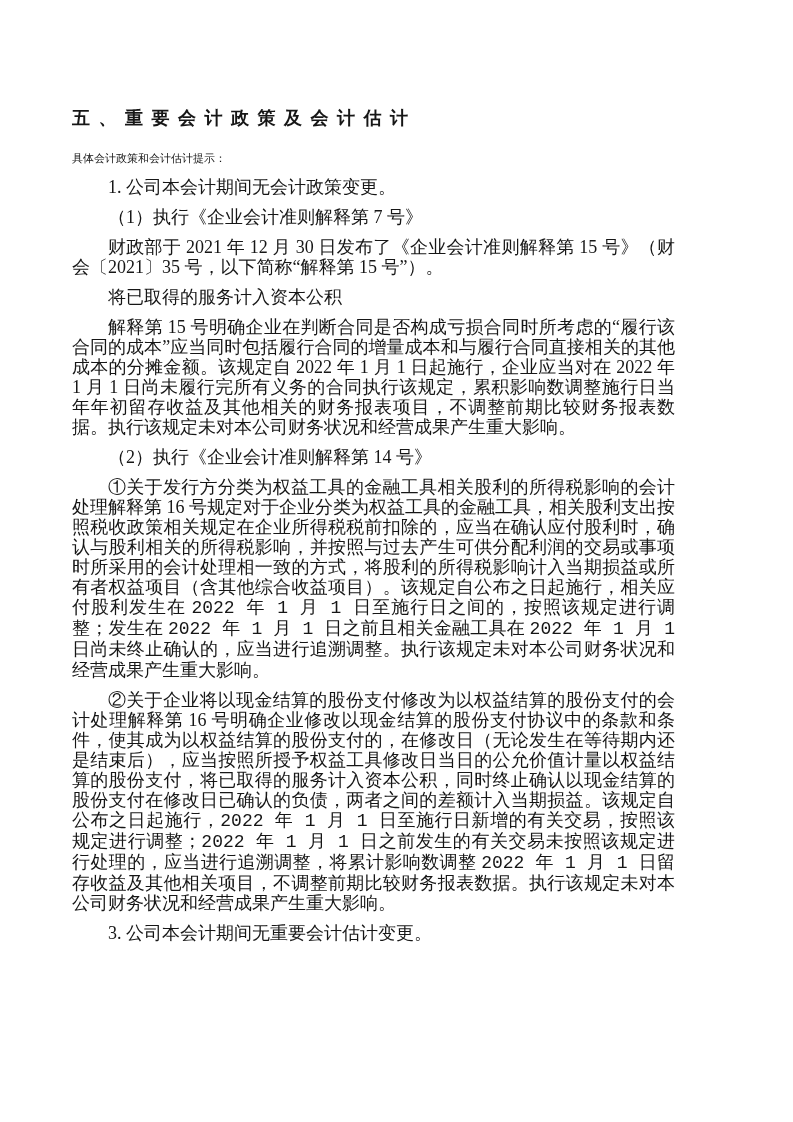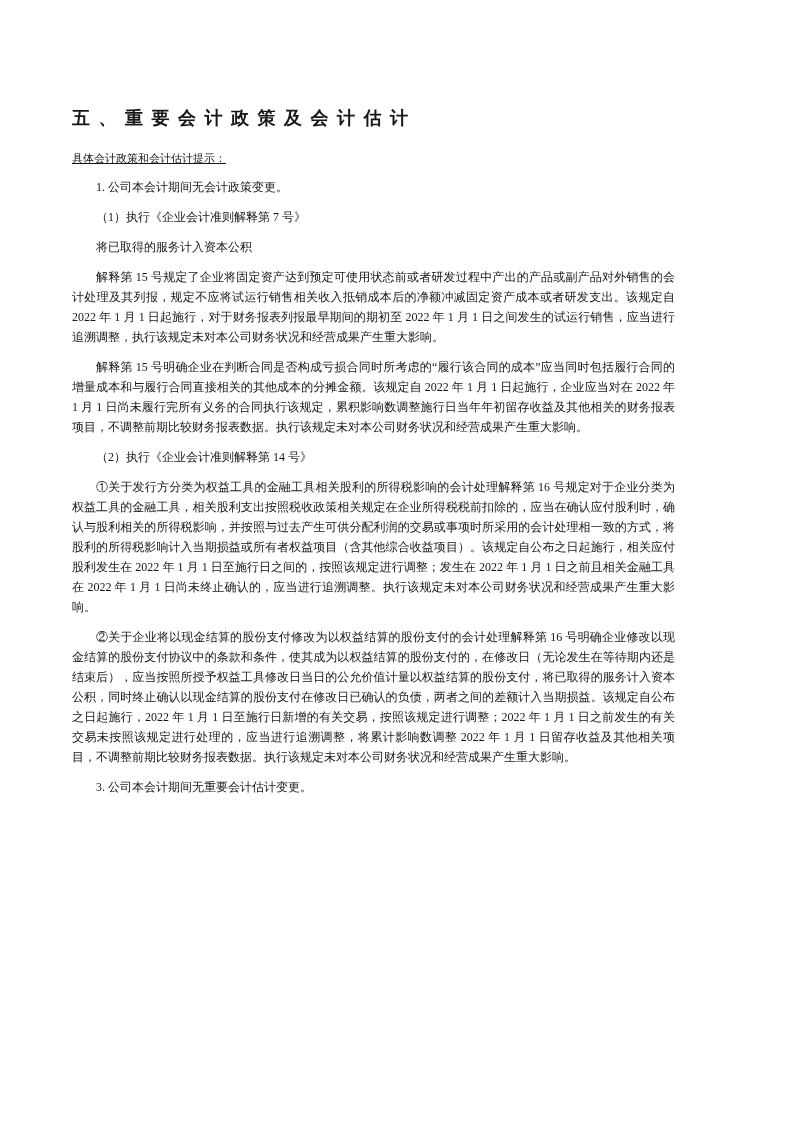--- a/index.html
+++ b/index.html
@@ -27,44 +27,43 @@
     font-size: 18px;
     line-height: 24px;
     letter-spacing: 8.5px;
     margin: 0 0 21px 0;
     white-space: nowrap;
   }
   .note {
     font-size: 11px;
     line-height: 15px;
     margin: 0 0 11px 0;
-    text-decoration: underline;
   }
   .para {
-    font-size: 12px;
+    font-size: 18px;
     line-height: 20px;
     margin: 0 0 10px 0;
     text-align: justify;
     text-indent: 2em;
   }
   .alt-num {
     
-    font-family: Liberation Serif, serif;
+    font-family: Liberation Mono, monospace;
   }
 </style>
 </head>
 <body style="background: rgb(255, 255, 255);">
 
 <div class="page" style="background: rgb(255, 255, 255); color: rgb(22, 22, 22);">
   <h1 class="heading">五、重要会计政策及会计估计</h1>
   <p class="note">具体会计政策和会计估计提示：</p>
   <div id="paragraphs">
       <p class="para"><span>1. 公司本会计期间无会计政策变更。</span></p>
       <p class="para"><span>（1）执行《企业会计准则解释第 7 号》</span></p>
+      <p class="para"><span>财政部于 2021 年 12 月 30 日发布了《企业会计准则解释第 15 号》（财会〔2021〕35 号，以下简称“解释第 15 号”）。</span></p>
       <p class="para"><span>将已取得的服务计入资本公积</span></p>
-      <p class="para"><span>解释第 15 号规定了企业将固定资产达到预定可使用状态前或者研发过程中产出的产品或副产品对外销售的会计处理及其列报，规定不应将试运行销售相关收入抵销成本后的净额冲减固定资产成本或者研发支出。该规定自 2022 年 1 月 1 日起施行，对于财务报表列报最早期间的期初至 2022 年 1 月 1 日之间发生的试运行销售，应当进行追溯调整，执行该规定未对本公司财务状况和经营成果产生重大影响。</span></p>
       <p class="para"><span>解释第 15 号明确企业在判断合同是否构成亏损合同时所考虑的“履行该合同的成本”应当同时包括履行合同的增量成本和与履行合同直接相关的其他成本的分摊金额。该规定自 2022 年 1 月 1 日起施行，企业应当对在 2022 年 1 月 1 日尚未履行完所有义务的合同执行该规定，累积影响数调整施行日当年年初留存收益及其他相关的财务报表项目，不调整前期比较财务报表数据。执行该规定未对本公司财务状况和经营成果产生重大影响。</span></p>
       <p class="para"><span>（2）执行《企业会计准则解释第 14 号》</span></p>
       <p class="para"><span>①关于发行方分类为权益工具的金融工具相关股利的所得税影响的会计处理解释第 16 号规定对于企业分类为权益工具的金融工具，相关股利支出按照税收政策相关规定在企业所得税税前扣除的，应当在确认应付股利时，确认与股利相关的所得税影响，并按照与过去产生可供分配利润的交易或事项时所采用的会计处理相一致的方式，将股利的所得税影响计入当期损益或所有者权益项目（含其他综合收益项目）。该规定自公布之日起施行，相关应付股利发生在 </span><span class="alt-num">2022 年 1 月 1 日</span><span>至施行日之间的，按照该规定进行调整；发生在 </span><span class="alt-num">2022 年 1 月 1 日</span><span>之前且相关金融工具在 </span><span class="alt-num">2022 年 1 月 1 日</span><span>尚未终止确认的，应当进行追溯调整。执行该规定未对本公司财务状况和经营成果产生重大影响。</span></p>
       <p class="para"><span>②关于企业将以现金结算的股份支付修改为以权益结算的股份支付的会计处理解释第 16 号明确企业修改以现金结算的股份支付协议中的条款和条件，使其成为以权益结算的股份支付的，在修改日（无论发生在等待期内还是结束后），应当按照所授予权益工具修改日当日的公允价值计量以权益结算的股份支付，将已取得的服务计入资本公积，同时终止确认以现金结算的股份支付在修改日已确认的负债，两者之间的差额计入当期损益。该规定自公布之日起施行，</span><span class="alt-num">2022 年 1 月 1 日</span><span>至施行日新增的有关交易，按照该规定进行调整；</span><span class="alt-num">2022 年 1 月 1 日</span><span>之前发生的有关交易未按照该规定进行处理的，应当进行追溯调整，将累计影响数调整 </span><span class="alt-num">2022 年 1 月 1 日</span><span>留存收益及其他相关项目，不调整前期比较财务报表数据。执行该规定未对本公司财务状况和经营成果产生重大影响。</span></p>
       <p class="para"><span>3. 公司本会计期间无重要会计估计变更。</span></p>
     </div>
 </div>
 
 </body></html>

